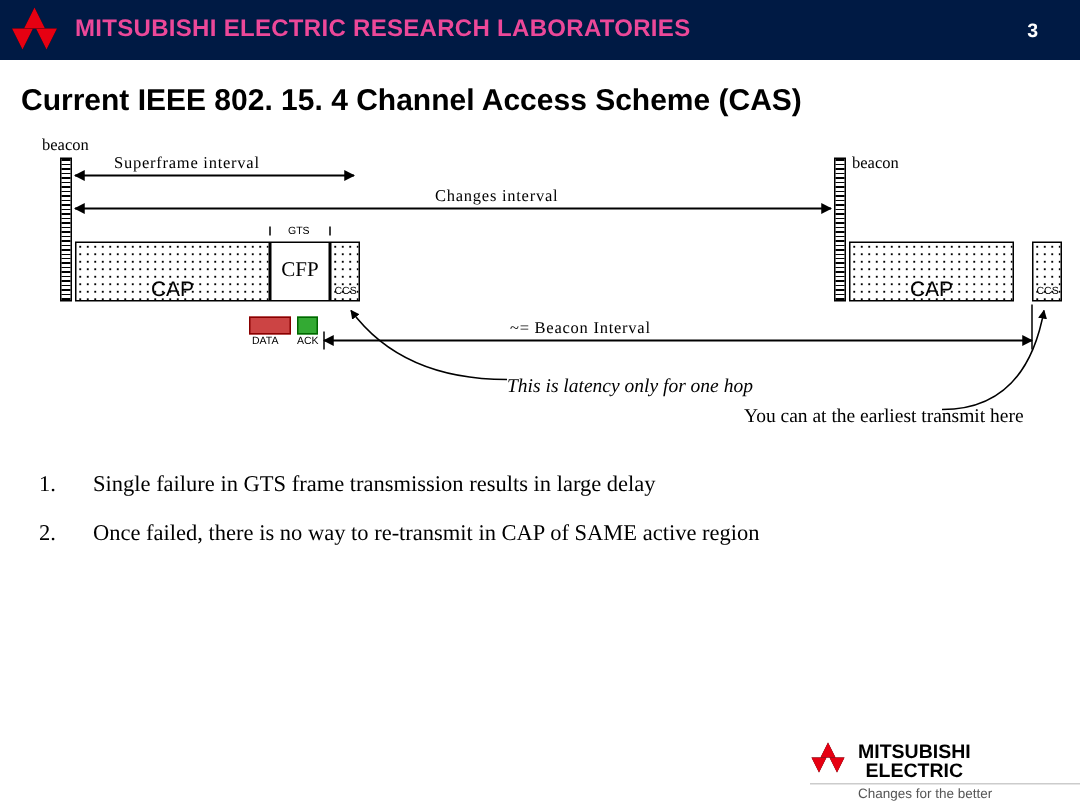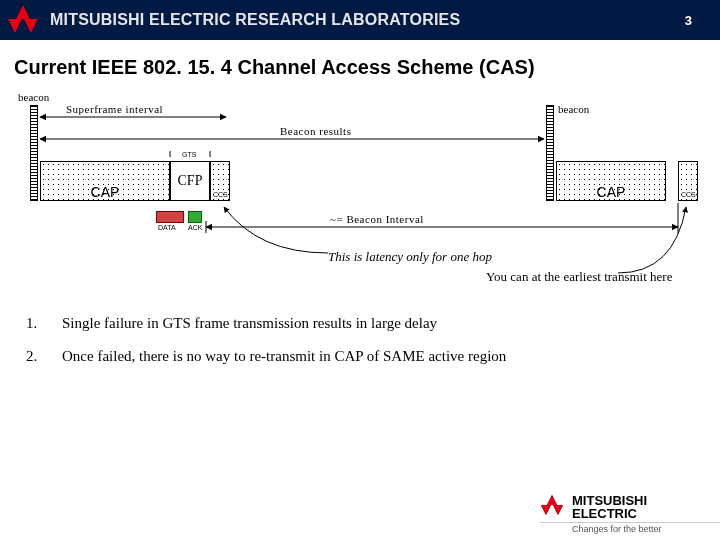--- a/index.html
+++ b/index.html
@@ -34,21 +34,21 @@
     border-left: 7px solid transparent;
     border-right: 7px solid transparent;
     border-bottom: 14px solid #e60012;
     filter: drop-shadow(0 0 0 #000);
   }
   .tri.down {
     border-bottom: none;
     border-top: 14px solid #e60012;
   }
   .header-title {
-    color: #e5e5e5;
+    color: #ec4899;
     font-family: "Arial Black", Arial, sans-serif;
     font-weight: 900;
     font-size: 16px;
     letter-spacing: 0.2px;
     margin-left: 10px;
   }
   .page-num {
     position: absolute;
     right: 28px;
     top: 50%;
@@ -63,21 +63,21 @@
     font-family: Arial, sans-serif;
     font-weight: 900;
     font-size: 20px;
     margin: 16px 0 12px 14px;
   }
 
   .diagram {
     position: relative;
     width: 692px;
     height: 190px;
-    margin-left: 18px;
+    margin-left: 28px;
   }
   .abs { position: absolute; }
 
   .label {
     font-family: Arial, sans-serif;
     font-size: 10px;
   }
   .label.serif { font-family: "Times New Roman", serif; }
 
   .beacon-bar {
@@ -150,21 +150,21 @@
     font-size: 13px;
   }
 
   .footer {
     position: absolute;
     right: 0; bottom: 6px;
     width: 180px;
     text-align: left;
   }
   .footer .brand {
-    display:flex; align-items:center;
+    display:flex; align-items:center;text-align:center;
   }
   .footer .logo2 { width: 28px; height:24px; position:relative; flex:0 0 auto; margin-right:4px;}
   .footer .mit {
     font-family: Arial, sans-serif;
     font-weight: 900;
     font-size: 13px;
     line-height: 1.0;
   }
   .footer .tag {
     font-family: Arial, sans-serif;
@@ -187,21 +187,21 @@
   <div class="header-title">MITSUBISHI ELECTRIC RESEARCH LABORATORIES</div>
   <div class="page-num">3</div>
 </div>
 
 <div class="slide-title">Current IEEE 802. 15. 4 Channel Access Scheme (CAS)</div>
 
 <div class="diagram">
 
   <div class="abs label serif" style="left:0px; top:0px; font-size:11px;">beacon</div>
   <div class="abs label serif" style="left:48px; top:12px; font-size:11px; letter-spacing:0.5px;">Superframe interval</div>
-  <div class="abs label serif" style="left:262px; top:34px; font-size:11px; letter-spacing:0.5px;">Beacon results</div>
+  <div class="abs label serif" style="left:262px; top:34px; font-size:11px; letter-spacing:0.5px;">Changes interval</div>
   <div class="abs label serif" style="left:540px; top:12px; font-size:11px;">beacon</div>
 
   <div class="abs beacon-bar" style="left:12px; top:14px; height:96px;"></div>
   <div class="abs beacon-bar" style="left:528px; top:14px; height:96px;"></div>
 
   <div class="abs cap-box" style="left:22px; top:70px; width:130px;">
       <span>CAP</span>
     </div>
   <div class="abs cfp-box" style="left:152px; top:70px;">
       <span>CFP</span>

